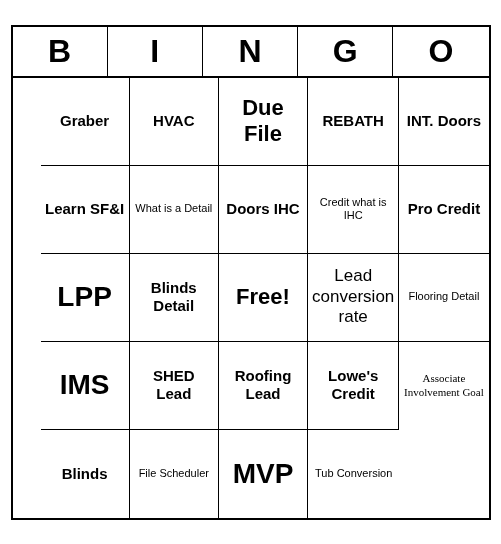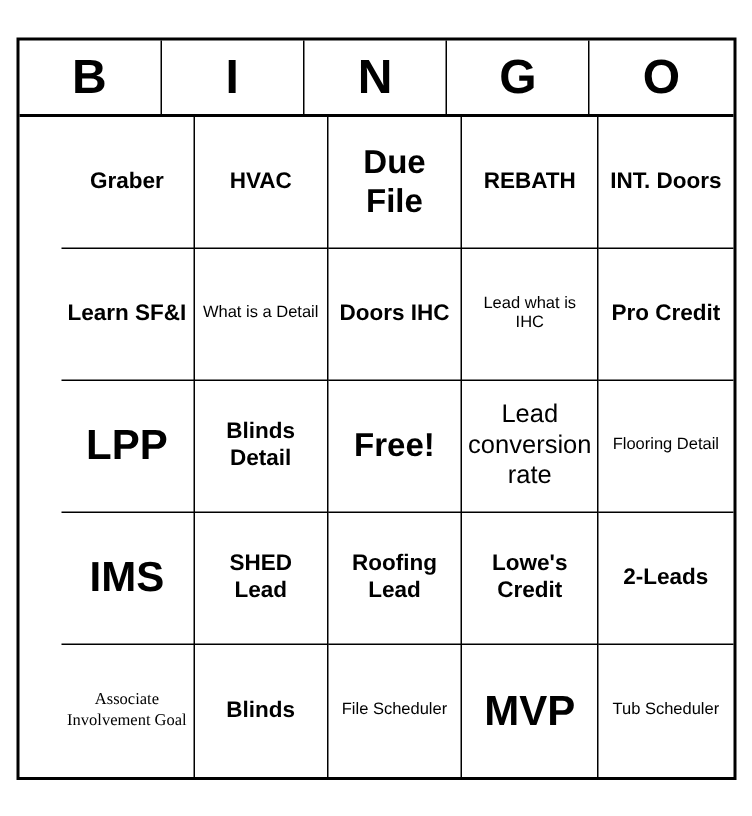--- a/index.html
+++ b/index.html
@@ -70,31 +70,30 @@
   </div>
   <div class="bingo-grid" id="bingo-grid">
   <div class="bingo-cell">Graber</div>
       <div class="bingo-cell">HVAC</div>
       <div class="bingo-cell" style="font-size: 22px;">Due File</div>
       <div class="bingo-cell">REBATH</div>
       <div class="bingo-cell" style="border-right: none;">INT. Doors</div>
       <div class="bingo-cell">Learn SF&amp;I</div>
       <div class="bingo-cell" style="font-size: 11px; font-weight: normal;">What is a Detail</div>
       <div class="bingo-cell">Doors IHC</div>
-      <div class="bingo-cell" style="font-size: 11px; font-weight: normal;">Lead what is IHC</div>
+      <div class="bingo-cell" style="font-size: 11px; font-weight: normal;">Credit what is IHC</div>
       <div class="bingo-cell" style="border-right: none;">Pro Credit</div>
       <div class="bingo-cell" style="font-size: 28px;">LPP</div>
       <div class="bingo-cell">Blinds Detail</div>
       <div class="bingo-cell" style="font-size: 22px;">Free!</div>
       <div class="bingo-cell" style="font-size: 17px; font-weight: normal;">Lead conversion rate</div>
       <div class="bingo-cell" style="font-size: 11px; font-weight: normal; border-right: none;">Flooring Detail</div>
       <div class="bingo-cell" style="font-size: 28px;">IMS</div>
       <div class="bingo-cell">SHED Lead</div>
       <div class="bingo-cell">Roofing Lead</div>
       <div class="bingo-cell">Lowe's Credit</div>
-      <div class="bingo-cell" style="border-right: none;">2-Leads</div>
       <div class="bingo-cell" style="font-size: 11px; font-weight: normal; border-bottom: none; font-family: Liberation Serif, serif;">Associate Involvement Goal</div>
       <div class="bingo-cell" style="border-bottom: none;">Blinds</div>
       <div class="bingo-cell" style="font-size: 11px; font-weight: normal; border-bottom: none;">File Scheduler</div>
       <div class="bingo-cell" style="font-size: 28px; border-bottom: none;">MVP</div>
-      <div class="bingo-cell" style="font-size: 11px; font-weight: normal; border-right: none; border-bottom: none;">Tub Scheduler</div>
+      <div class="bingo-cell" style="font-size: 11px; font-weight: normal; border-right: none; border-bottom: none;">Tub Conversion</div>
     </div>
 </div>
 
 </body></html>

